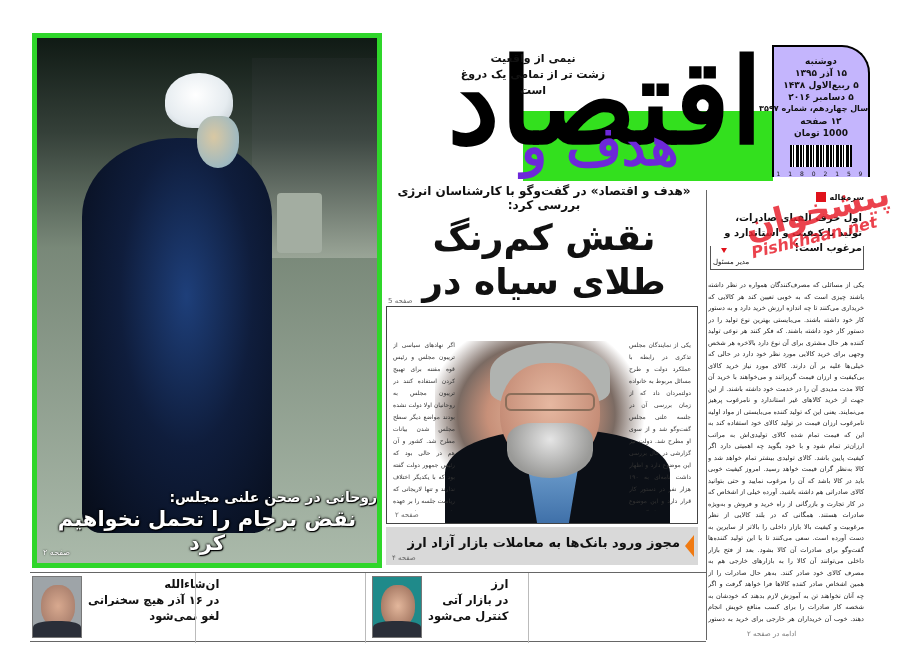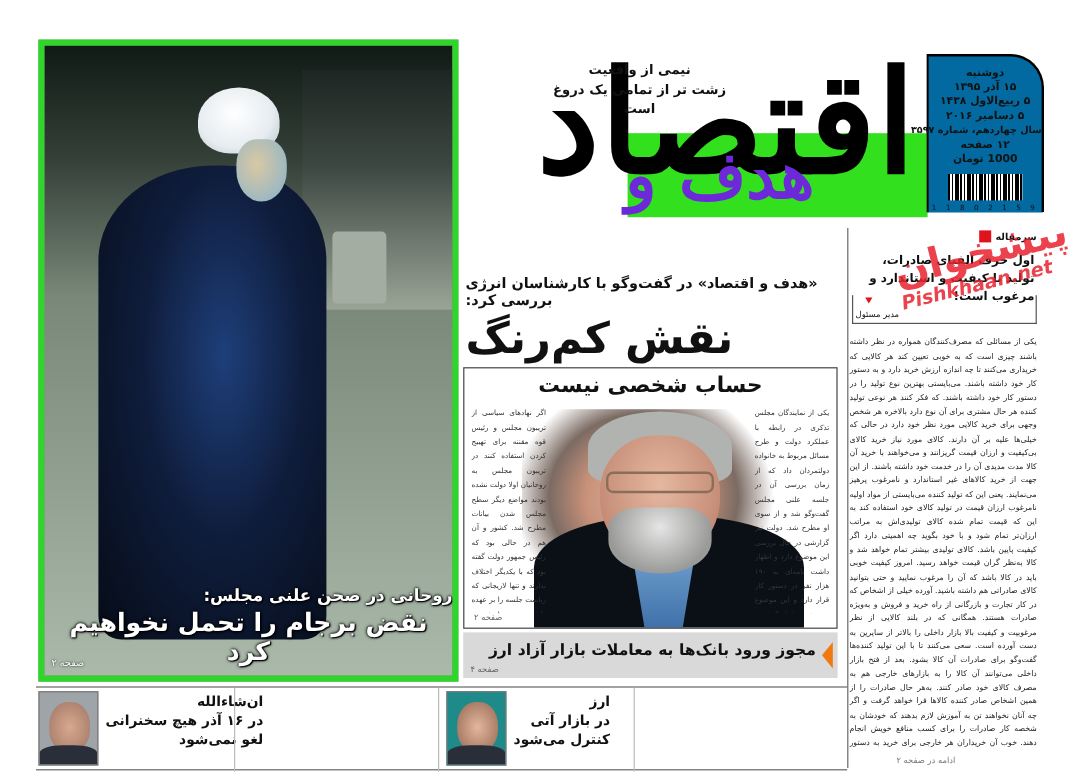--- a/index.html
+++ b/index.html
@@ -51,30 +51,30 @@
   }
   .masthead .logo-sub {
     position: absolute; left: 128px; top: 80px; font-family: "DejaVu Serif", serif; font-weight: bold;
     font-size: 54px; color: #6d28d9; line-height: 66px; direction: rtl; white-space: nowrap;
   }
   .masthead .motto { position: absolute; left: 60px; top: 18px; width: 160px; text-align: center; font-size: 11px; line-height: 16px; font-weight: bold; }
 
   
   .info-box {
     position: absolute; left: 772px; top: 45px; width: 98px; height: 132px;
-    border: 2px solid #000; border-bottom: none; border-top-right-radius: 28px; background: #0369a1;
+    border: 2px solid #000; border-bottom: none; border-top-right-radius: 28px; background: #c4b5fd;
     text-align: center; font-size: 9px; line-height: 12px; font-weight: bold; padding-top: 8px;
   }
   .info-box .line { display: block; white-space: nowrap; }
   .barcode { margin: 6px auto 0; width: 62px; height: 22px;
     background: repeating-linear-gradient(90deg, #000 0 2px, #fff 2px 3px, #000 3px 4px, #fff 4px 6px, #000 6px 9px, #fff 9px 10px); }
   .barcode-num { font-size: 6px; letter-spacing: 3px; font-weight: normal; margin-top: 1px; direction: ltr; }
 
   
-  .main-story { position: absolute; left: 388px; top: 184px; width: 312px; height: 120px; text-align: left; margin-top: 45px; }
+  .main-story { position: absolute; left: 388px; top: 184px; width: 312px; height: 120px; text-align: center; }
   .main-story .overline { font-size: 12px; font-weight: bold; display: block; margin-bottom: 4px; }
   .main-story .title-1 { font-size: 36px; font-weight: bold; line-height: 44px; display: block; }
   .main-story .title-2 { font-size: 36px; font-weight: bold; line-height: 44px; display: block; }
   .main-story .page-ref { position: absolute; left: 0; top: 113px; font-size: 7px; color: #666; }
 
   
   .feature { position: absolute; left: 386px; top: 306px; width: 312px; height: 218px; border: 1px solid #444; background: #fff; overflow: hidden; }
   .feature .title { position: absolute; left: 0; right: 0; top: 4px; text-align: center; font-size: 18px; font-weight: bold; }
   .feature .col-text { position: absolute; font-size: 6px; line-height: 12px; color: #333; text-align: justify; overflow: hidden; }
   .feature .col-left { left: 6px; top: 32px; width: 62px; height: 172px; }
@@ -165,21 +165,20 @@
 </div>
 
 <div class="main-story">
   <span class="overline">«هدف و اقتصاد» در گفت‌وگو با کارشناسان انرژی بررسی کرد:</span>
   <span class="title-1">نقش کم‌رنگ</span>
   <span class="title-2">طلای سیاه در بودجه</span>
   <span class="page-ref">صفحه 5</span>
 </div>
 
 <div class="feature">
-  <div class="title">حساب شخصی نیست</div>
   <div class="portrait">
     <div class="suit"></div>
     <div class="shirt"></div>
     <div class="hair"></div>
     <div class="face"></div>
     <div class="beard"></div>
     <div class="glasses"></div>
   </div>
   <div class="col-text col-left">اگر نهادهای سیاسی از تریبون مجلس و رئیس قوه مقننه برای تهییج کردن استفاده کنند در تریبون مجلس به روحانیان اولا دولت نشده بودند مواضع دیگر سطح مجلس شدن بیانات مطرح شد. کشور و آن هم در حالی بود که رئیس جمهور دولت گفته بود که با یکدیگر اختلاف ندارند و تنها لاریجانی که ریاست جلسه را بر عهده داشت در پاسخ به تذکرات منتقلی گفت در رابطه با سایر موارد مجلس کسب اطلاع کرد و گزارشات را به مردم اعلام کنند.</div>
   <div class="col-text col-right">یکی از نمایندگان مجلس تذکری در رابطه با عملکرد دولت و طرح مسائل مربوط به خانواده دولتمردان داد که از زمان بررسی آن در جلسه علنی مجلس گفت‌وگو شد و از سوی او مطرح شد. دولت نیز گزارشی در حال بررسی این موضوع دارد و اظهار داشت نامه‌ای به ۱۹۰ هزار نفر در دستور کار قرار دارد و این موضوع مورد توجه قرار گرفته و تنها قوه قضائیه است که می‌تواند پاسخ دهد.</div>

